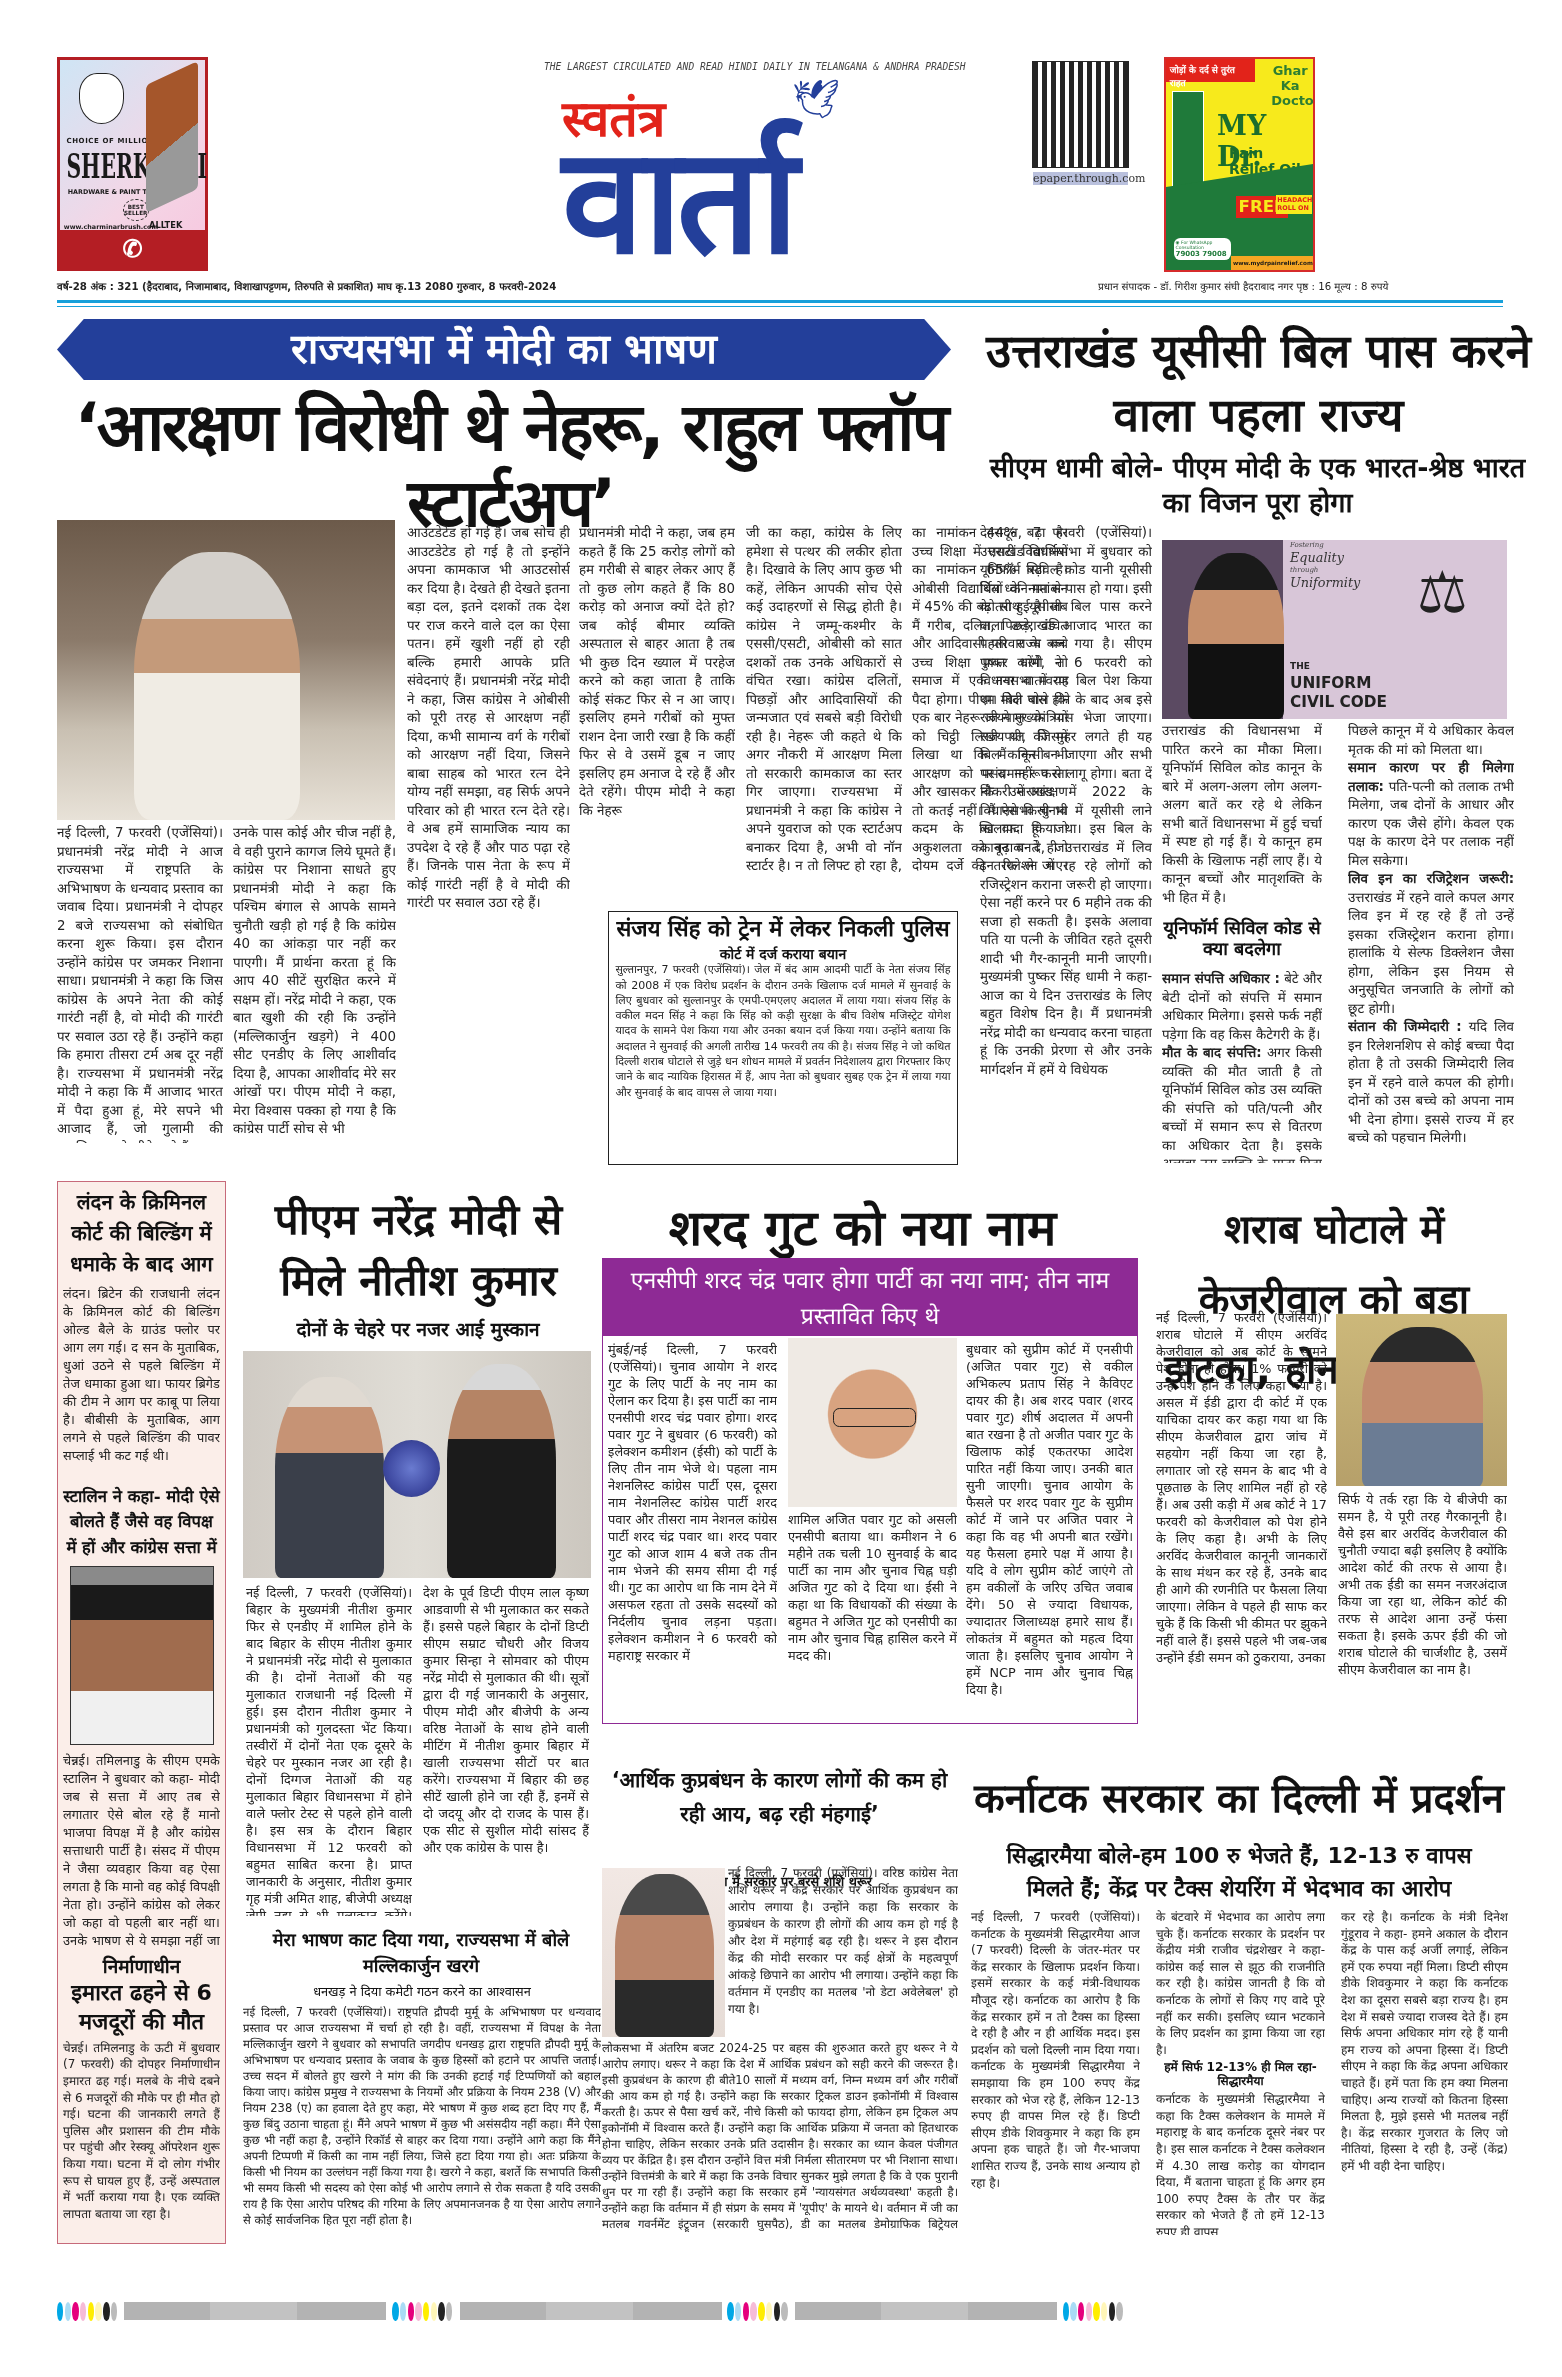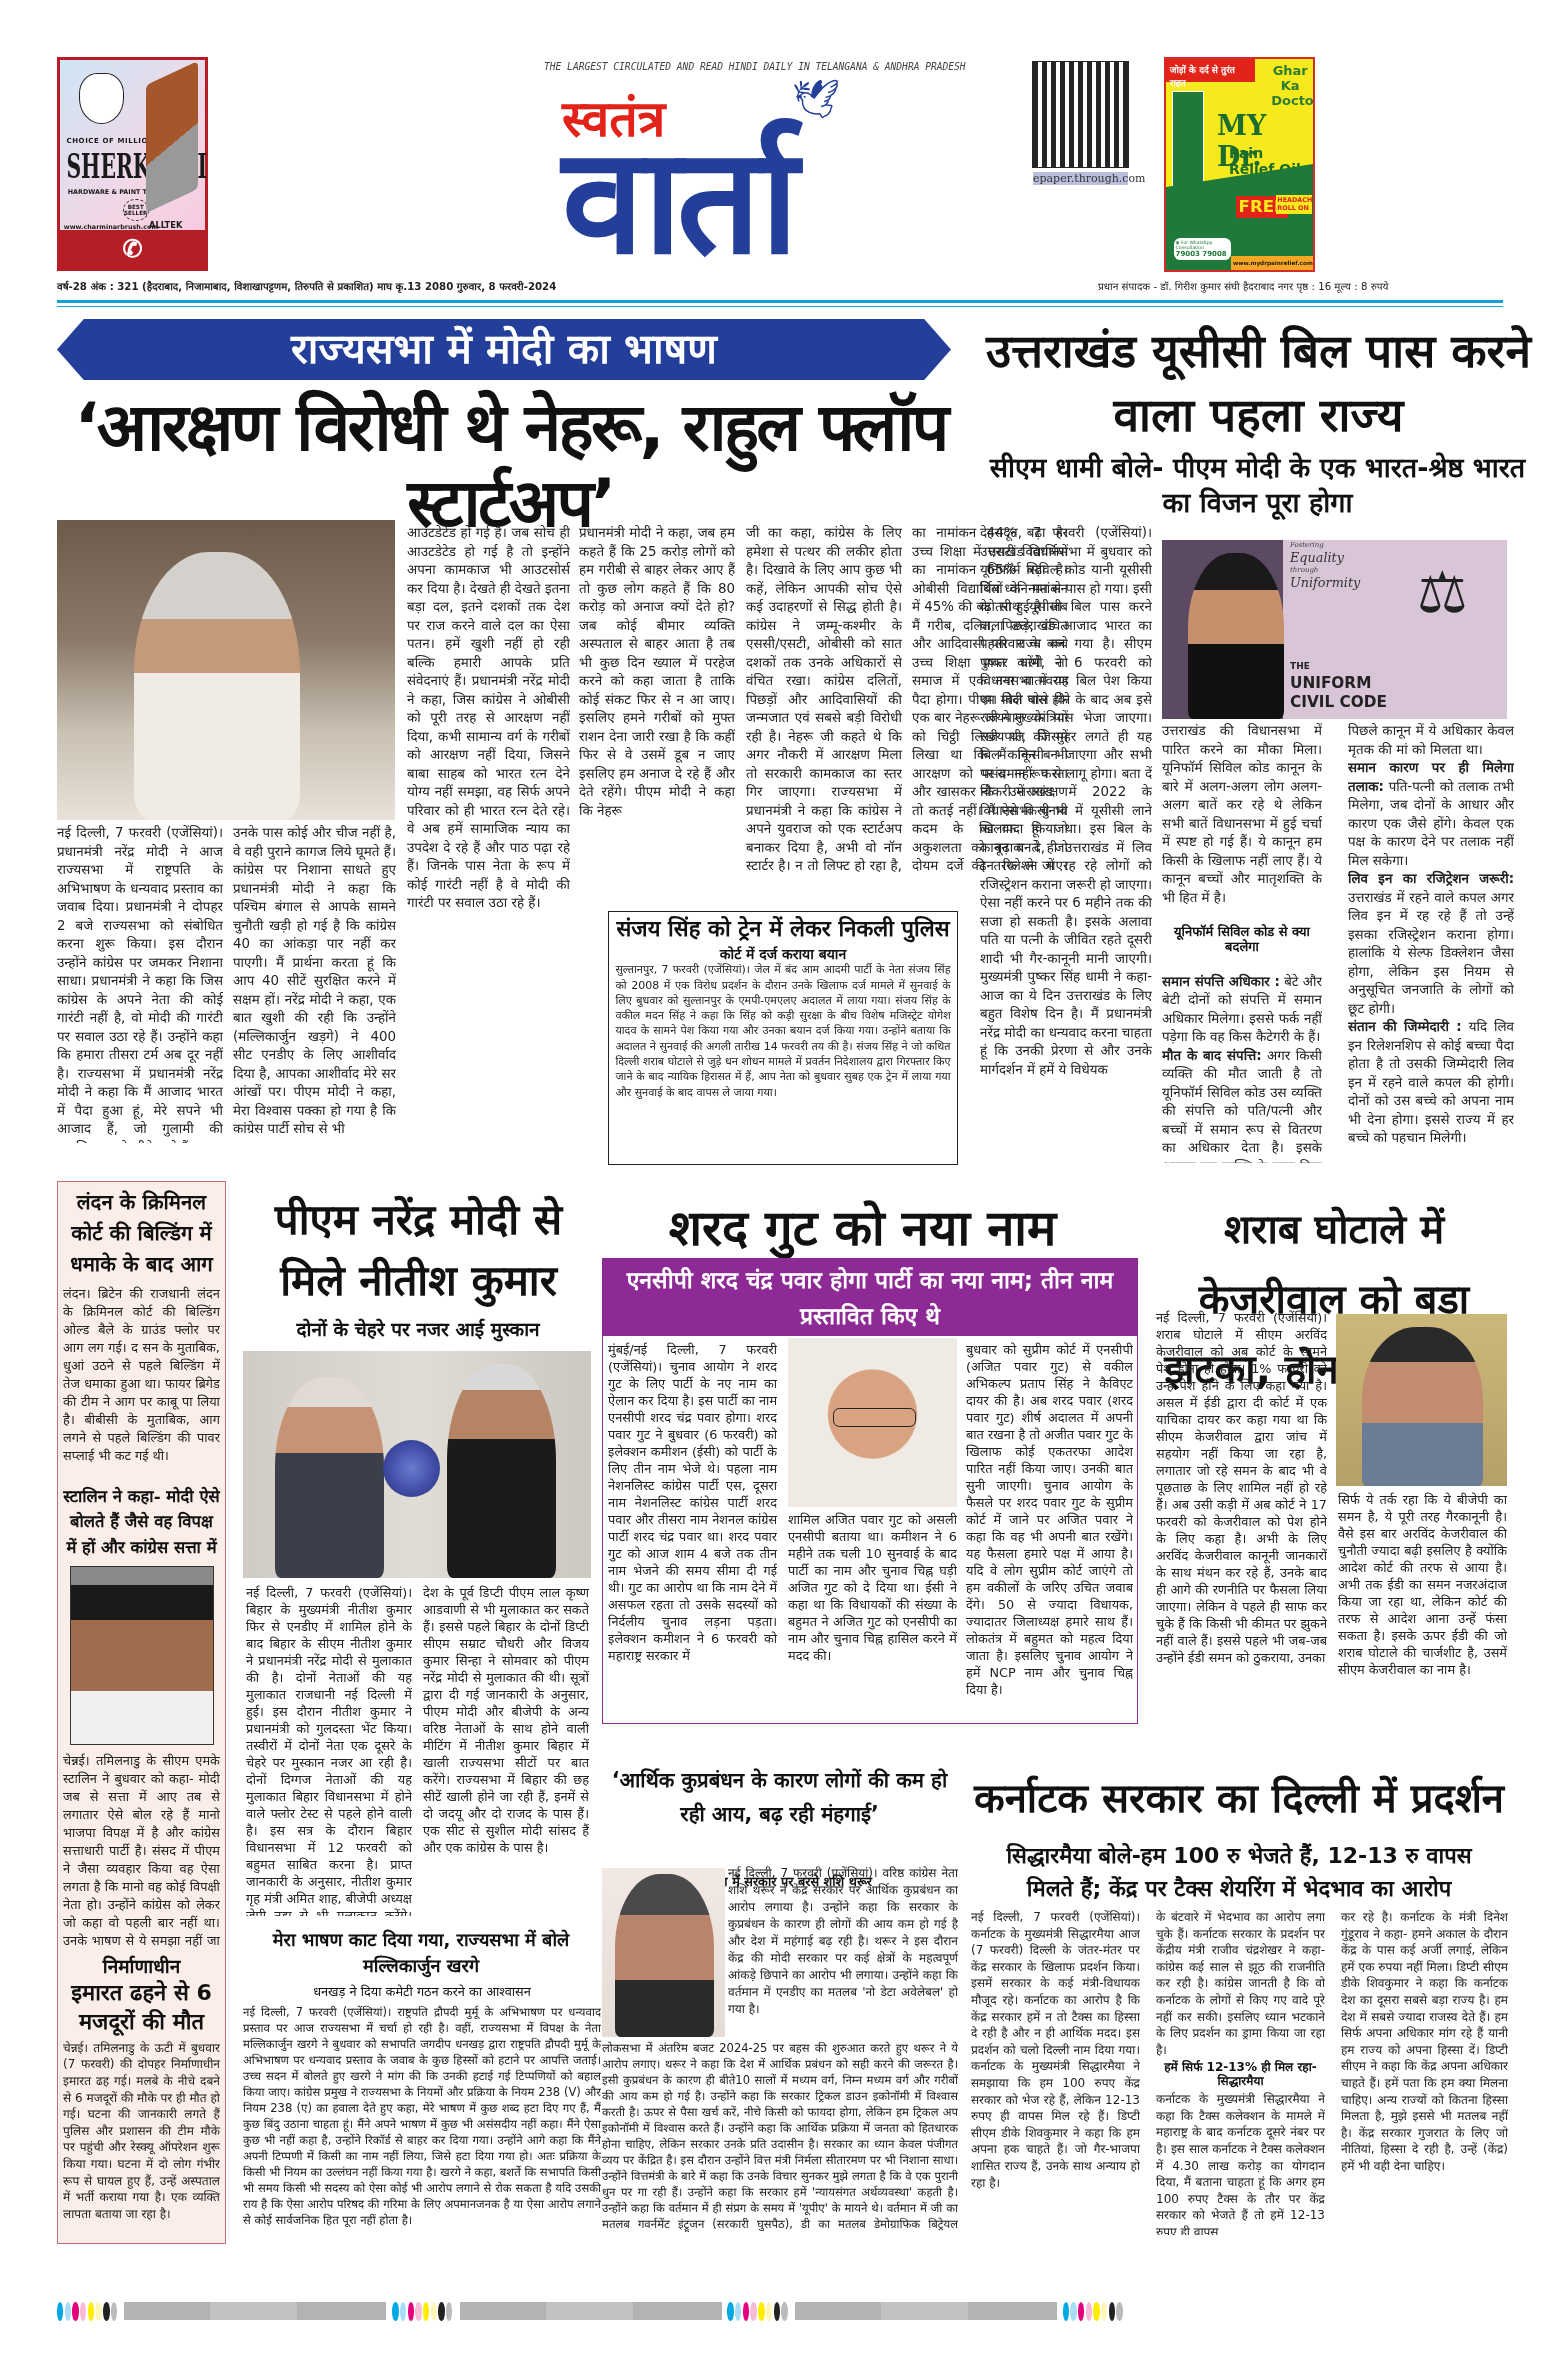--- a/index.html
+++ b/index.html
@@ -8,21 +8,21 @@
   .serif { font-family: "DejaVu Serif", serif; }
   .bodytext { font-family: "DejaVu Sans", sans-serif; font-size: 13.4px; line-height: 18.5px; text-align: justify; color: #222; overflow: hidden; }
   .hl { font-family: "DejaVu Sans", sans-serif; font-weight: bold; color: #111; line-height: 1.15; text-align: center; }
   .photo { background: #8a7f78; overflow: hidden; }
   
   .ad-left { left: 57px; top: 57px; width: 151px; height: 214px; border: 3.8px solid #b41e24; background: linear-gradient(135deg,#cfe5f5 0%,#f4d6e6 60%,#f7c6de 100%); }
   .ad-left .phone { position:absolute; left:0; right:0; bottom:0; height:38px; background:#b41e24; color:#fff; font-weight:bold; font-size:24px; text-align:center; line-height:38px; font-family:"Liberation Sans",sans-serif; }
   .ad-right { left: 1164px; top: 57px; width: 151px; height: 215px; border: 2.6px solid #d62b2b; background: #f7ea1c; overflow:hidden; }
   .divider-blue { height: 3.2px; background: #17a0da; }
   .banner-blue { left: 57px; top: 319px; width: 894px; height: 61px; background: #233f9a; clip-path: polygon(3% 0,97% 0,100% 50%,97% 100%,3% 100%,0 50%); color:#fff; font-size:41px; font-weight:bold; text-align:center; line-height:61px; }
-  .purple-box { background:#8e2a95; color:#fff; font-weight:bold; text-align:center; }
+  .purple-box { background:#8e2a95; color:#fff; font-weight:normal; text-align:center; }
   .pinkbox { background:#fbeee9; border:1.3px solid #c76a7a; }
   .boxed { border: 1.3px solid #222; }
   .cmyk { display:inline-block; width:6.4px; height:19px; border-radius:50%; margin-right:1.3px; }
   .grey-bar { display:inline-block; height:18px; background:linear-gradient(90deg,#b3b3b3 0,#b3b3b3 33%,#c2c2c2 33%,#c2c2c2 66%,#b3b3b3 66%); vertical-align:top; margin:0 2.6px; }
 </style>
 </head>
 <body>
 
 <div class="abs ad-left">
   <div class="abs" style="left:19px;top:12.8px;width:45px;height:51px;border-radius:40% 40% 50% 50%;border:1.9px solid #222;background:#fff;"></div>
@@ -96,21 +96,21 @@
   <div class="abs serif" style="left:128px;top:9.6px;font-size:12.8px;font-style:italic;color:#333;">Equality</div>
   <div class="abs serif" style="left:128px;top:25.5px;font-size:7px;font-style:italic;color:#444;">through</div>
   <div class="abs serif" style="left:128px;top:35px;font-size:12.8px;font-style:italic;color:#333;">Uniformity</div>
   <div class="abs" style="left:128px;top:121px;font-size:9px;font-weight:bold;color:#222;">THE</div>
   <div class="abs" style="left:128px;top:134px;font-size:15.3px;font-weight:bold;color:#222;">UNIFORM</div>
   <div class="abs" style="left:128px;top:153px;font-size:15.3px;font-weight:bold;color:#222;">CIVIL CODE</div>
   <div class="abs" style="left:255px;top:19px;font-size:57px;color:#222;">⚖</div>
 </div>
 <div class="abs bodytext" style="left:1162px;top:722px;width:160px;height:441px;">
   <span>उत्तराखंड की विधानसभा में पारित करने का मौका मिला। यूनिफॉर्म सिविल कोड कानून के बारे में अलग-अलग लोग अलग-अलग बातें कर रहे थे लेकिन सभी बातें विधानसभा में हुई चर्चा में स्पष्ट हो गई हैं। ये कानून हम किसी के खिलाफ नहीं लाए हैं। ये कानून बच्चों और मातृशक्ति के भी हित में है।</span>
-  <div class="hl" style="font-size:13px;margin:18px 0;">यूनिफॉर्म सिविल कोड से क्या बदलेगा</div>
+  <div class="hl" style="font-size:18px;margin:11px 0;">यूनिफॉर्म सिविल कोड से क्या बदलेगा</div>
   <b>समान संपत्ति अधिकार :</b> <span>बेटे और बेटी दोनों को संपत्ति में समान अधिकार मिलेगा। इससे फर्क नहीं पड़ेगा कि वह किस कैटेगरी के हैं।</span><br>
   <b>मौत के बाद संपत्ति:</b> <span>अगर किसी व्यक्ति की मौत जाती है तो यूनिफॉर्म सिविल कोड उस व्यक्ति की संपत्ति को पति/पत्नी और बच्चों में समान रूप से वितरण का अधिकार देता है। इसके अलावा उस व्यक्ति के माता-पिता को भी संपत्ति में समान अधिकार मिलेगा।</span>
 </div>
 <div class="abs bodytext" style="left:1338px;top:722px;width:166px;height:441px;margin-left:10px;">
   <span>पिछले कानून में ये अधिकार केवल मृतक की मां को मिलता था।</span><br>
   <b>समान कारण पर ही मिलेगा तलाक:</b> <span>पति-पत्नी को तलाक तभी मिलेगा, जब दोनों के आधार और कारण एक जैसे होंगे। केवल एक पक्ष के कारण देने पर तलाक नहीं मिल सकेगा।</span><br>
   <b>लिव इन का रजिट्रेशन जरूरी:</b> <span>उत्तराखंड में रहने वाले कपल अगर लिव इन में रह रहे हैं तो उन्हें इसका रजिस्ट्रेशन कराना होगा। हालांकि ये सेल्फ डिक्लेशन जैसा होगा, लेकिन इस नियम से अनुसूचित जनजाति के लोगों को छूट होगी।</span><br>
   <b>संतान की जिम्मेदारी :</b> <span>यदि लिव इन रिलेशनशिप से कोई बच्चा पैदा होता है तो उसकी जिम्मेदारी लिव इन में रहने वाले कपल की होगी। दोनों को उस बच्चे को अपना नाम भी देना होगा। इससे राज्य में हर बच्चे को पहचान मिलेगी।</span>
 </div>
 

